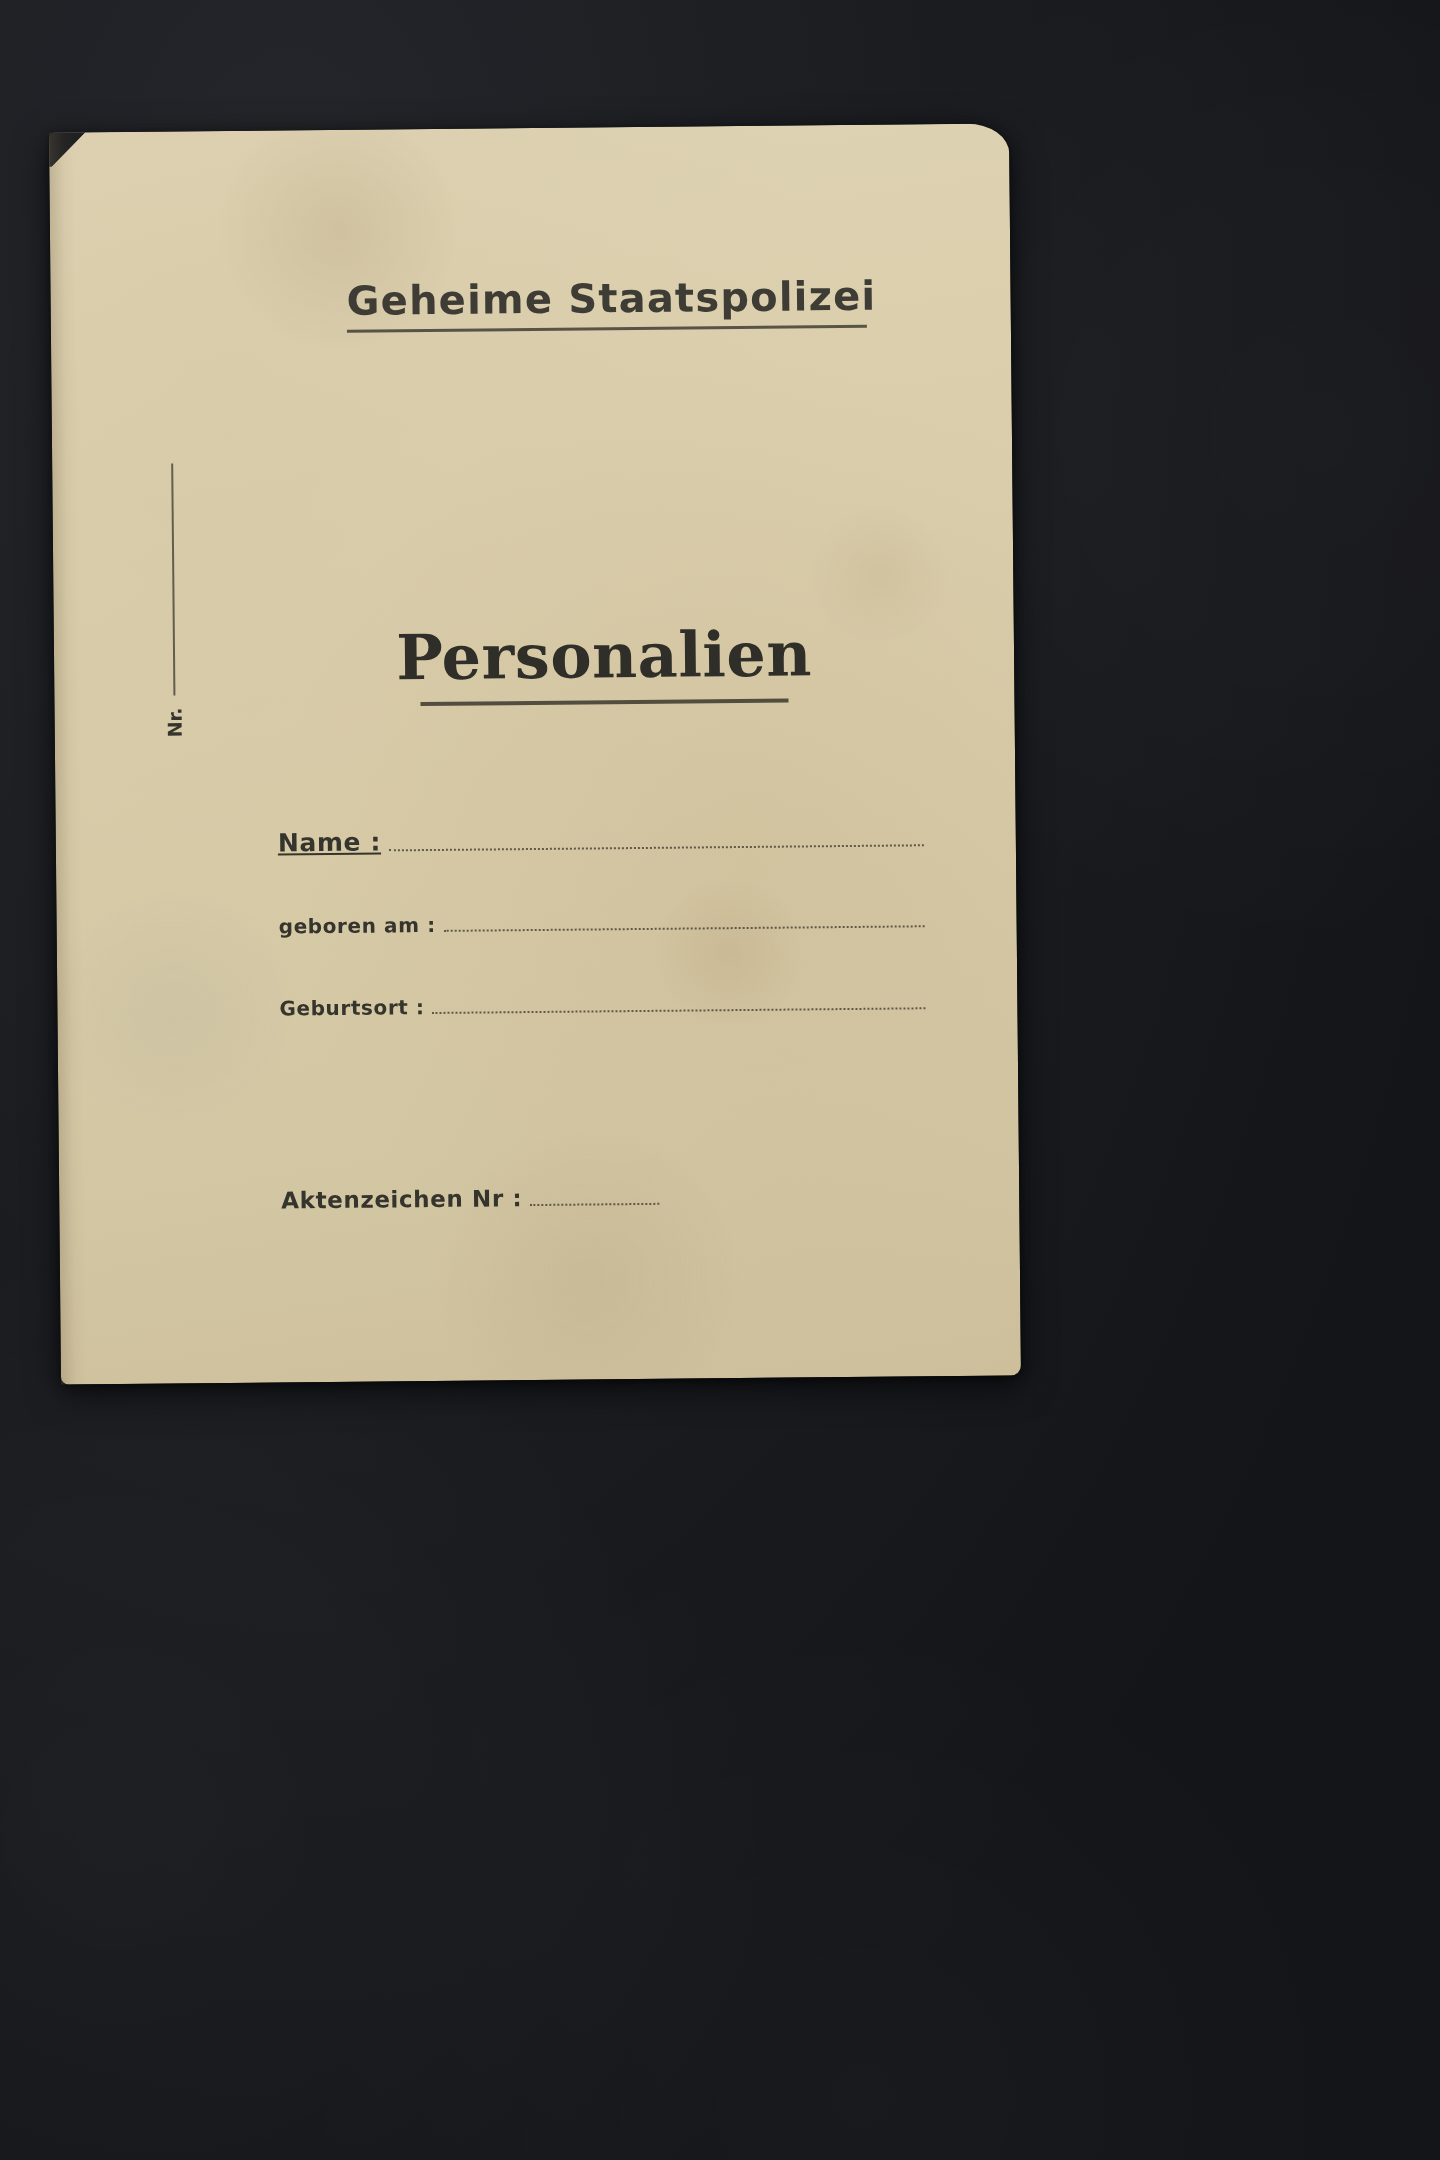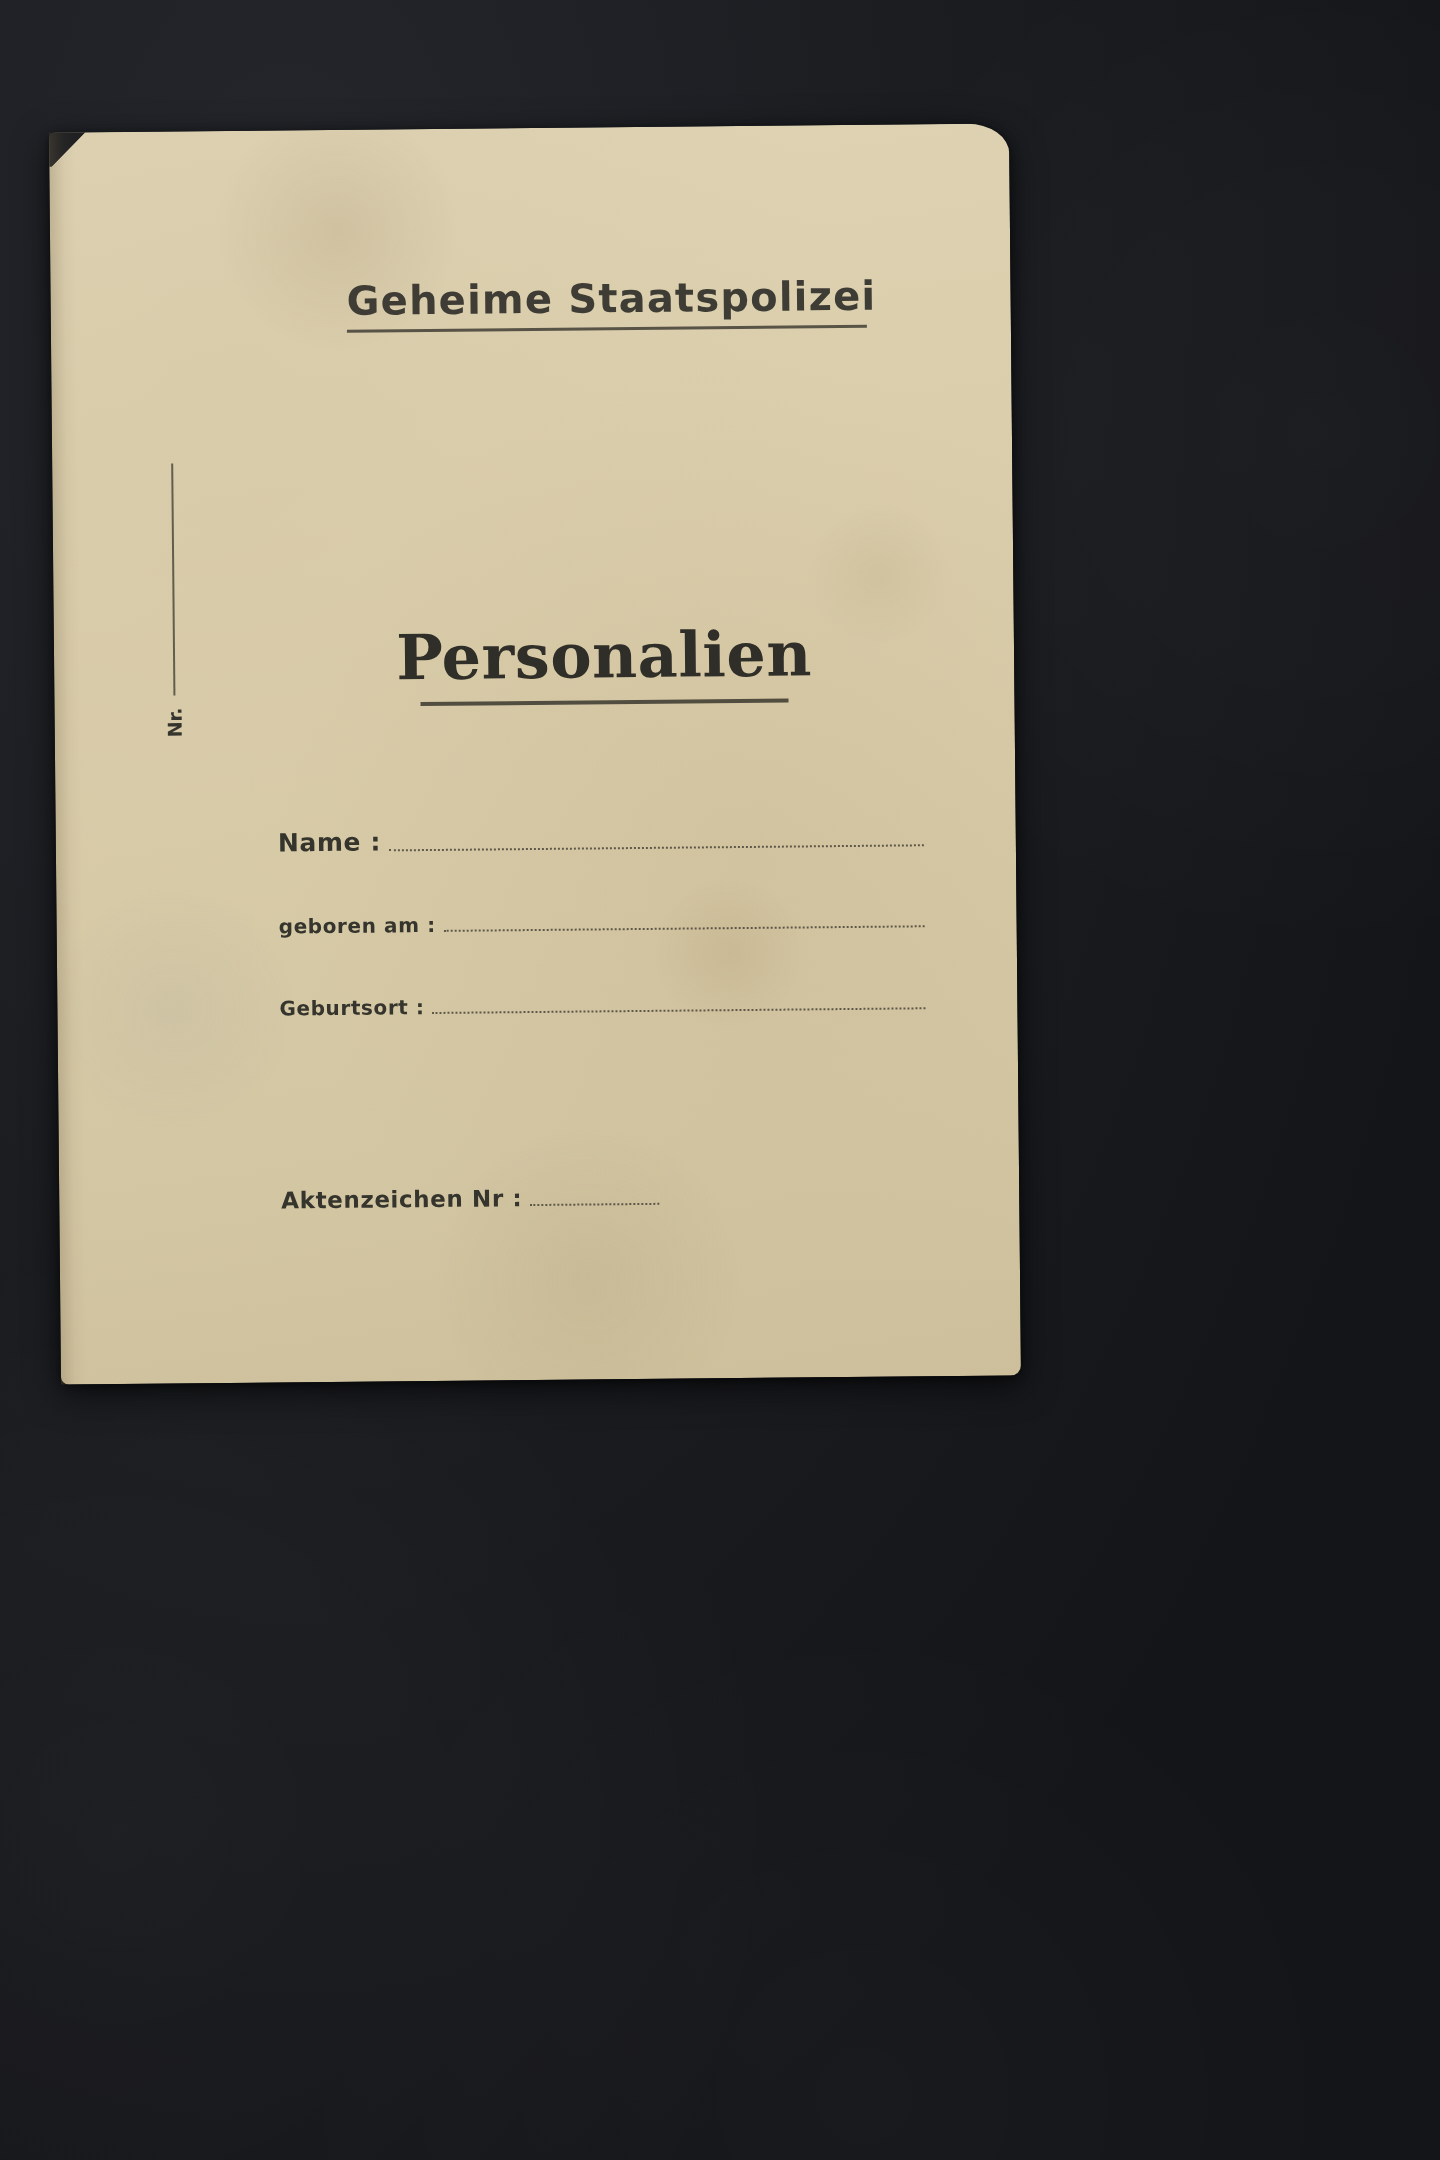--- a/index.html
+++ b/index.html
@@ -186,21 +186,21 @@
     opacity: 0.85;
   }
   .field-value {
     font-family: "DejaVu Sans", sans-serif;
     font-size: 20px;
     color: #35342d;
     padding: 0 6px;
   }
 
   #field-name      { left: 222px; top: 698px;  width: 658px; }
-  #field-name .field-label { font-size: 25px; }
+  #field-name .field-label { font-size: 25px; text-decoration: underline; }
 
   #field-born      { left: 222px; top: 784px;  width: 658px; }
   #field-born .field-label { font-size: 20px; }
 
   #field-birthplace{ left: 222px; top: 866px;  width: 658px; }
   #field-birthplace .field-label { font-size: 20px; }
 
   #field-case      { left: 222px; top: 1057px; width: 390px; }
   #field-case .field-label { font-size: 23px; }
   #field-case .field-rule  { border-bottom: 2px dotted #4a463a; }

